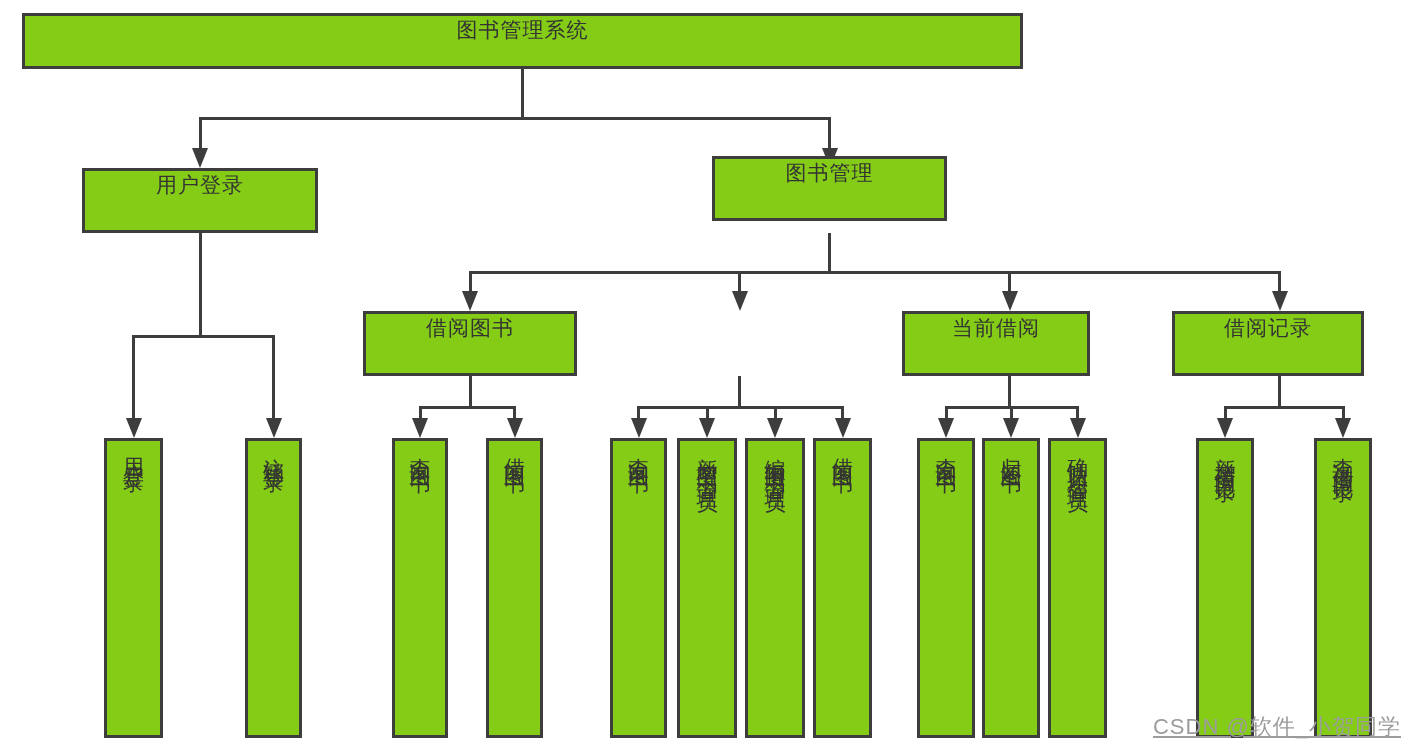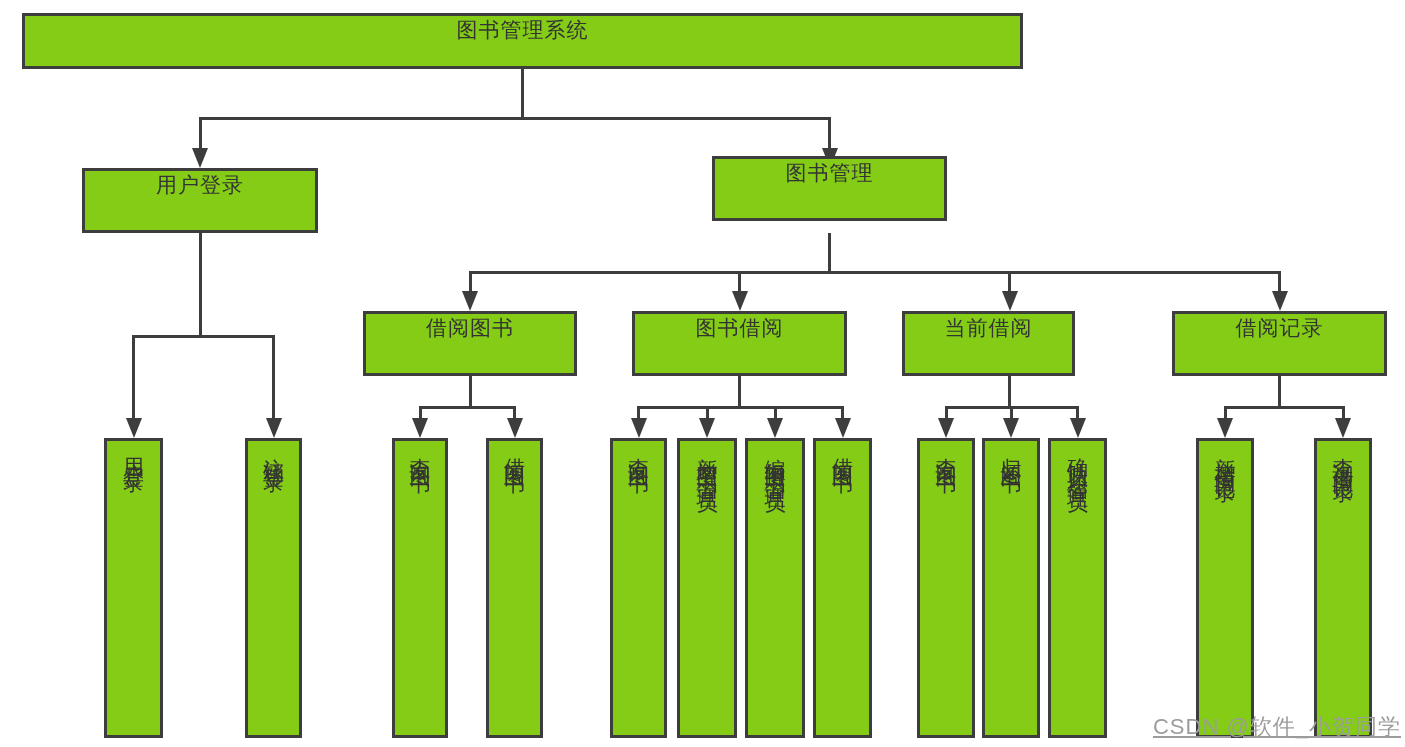--- a/index.html
+++ b/index.html
@@ -103,23 +103,20 @@
     <div class="node v" style="left: 392px; top: 438px; width: 56px; height: 300px;">
       <span class="label">查询图书</span>
     </div>
     <div class="line" style="left: 513px; top: 407px; width: 3px; height: 11px;"></div>
     <div class="arrowhead" style="left: 506.5px; top: 418px;"></div>
     <div class="node v" style="left: 486px; top: 438px; width: 57px; height: 300px;">
       <span class="label">借阅图书</span>
     </div>
     <div class="line" style="left: 738px; top: 272px; width: 3px; height: 19px;"></div>
     <div class="arrowhead" style="left: 731.5px; top: 291px;"></div>
-    <div class="node" style="left: 632px; top: 311px; width: 215px; height: 65px;">
-      <span class="label">图书借阅</span>
-    </div>
     <div class="line" style="left: 738px; top: 376px; width: 3px; height: 32.5px;"></div>
     <div class="line" style="left: 637px; top: 405.5px; width: 207px; height: 3px;"></div>
     <div class="line" style="left: 637px; top: 407px; width: 3px; height: 11px;"></div>
     <div class="arrowhead" style="left: 630.5px; top: 418px;"></div>
     <div class="node v" style="left: 610px; top: 438px; width: 57px; height: 300px;">
       <span class="label">查询图书</span>
     </div>
     <div class="line" style="left: 705.5px; top: 407px; width: 3px; height: 11px;"></div>
     <div class="arrowhead" style="left: 699px; top: 418px;"></div>
     <div class="node v" style="left: 677px; top: 438px; width: 60px; height: 300px;">
@@ -130,21 +127,21 @@
     <div class="node v" style="left: 745px; top: 438px; width: 60px; height: 300px;">
       <span class="label">编辑图书（管理员）</span>
     </div>
     <div class="line" style="left: 841px; top: 407px; width: 3px; height: 11px;"></div>
     <div class="arrowhead" style="left: 834.5px; top: 418px;"></div>
     <div class="node v" style="left: 813px; top: 438px; width: 59px; height: 300px;">
       <span class="label">借阅图书</span>
     </div>
     <div class="line" style="left: 1008px; top: 272px; width: 3px; height: 19px;"></div>
     <div class="arrowhead" style="left: 1001.5px; top: 291px;"></div>
-    <div class="node" style="left: 902px; top: 311px; width: 173px; height: 65px;">
+    <div class="node" style="left: 902px; top: 311px; width: 188px; height: 65px;">
       <span class="label">当前借阅</span>
     </div>
     <div class="line" style="left: 1008px; top: 376px; width: 3px; height: 32.5px;"></div>
     <div class="line" style="left: 944.5px; top: 405.5px; width: 134.5px; height: 3px;"></div>
     <div class="line" style="left: 944.5px; top: 407px; width: 3px; height: 11px;"></div>
     <div class="arrowhead" style="left: 938px; top: 418px;"></div>
     <div class="node v" style="left: 917px; top: 438px; width: 58px; height: 300px;">
       <span class="label">查询图书</span>
     </div>
     <div class="line" style="left: 1009.5px; top: 407px; width: 3px; height: 11px;"></div>
@@ -152,21 +149,21 @@
     <div class="node v" style="left: 982px; top: 438px; width: 58px; height: 300px;">
       <span class="label">归还图书</span>
     </div>
     <div class="line" style="left: 1076px; top: 407px; width: 3px; height: 11px;"></div>
     <div class="arrowhead" style="left: 1069.5px; top: 418px;"></div>
     <div class="node v" style="left: 1048px; top: 438px; width: 59px; height: 300px;">
       <span class="label">确认归还（管理员）</span>
     </div>
     <div class="line" style="left: 1278px; top: 272px; width: 3px; height: 19px;"></div>
     <div class="arrowhead" style="left: 1271.5px; top: 291px;"></div>
-    <div class="node" style="left: 1172px; top: 311px; width: 215px; height: 65px;">
+    <div class="node" style="left: 1172px; top: 311px; width: 192px; height: 65px;">
       <span class="label">借阅记录</span>
     </div>
     <div class="line" style="left: 1278px; top: 376px; width: 3px; height: 32.5px;"></div>
     <div class="line" style="left: 1223.5px; top: 405.5px; width: 121px; height: 3px;"></div>
     <div class="line" style="left: 1223.5px; top: 407px; width: 3px; height: 11px;"></div>
     <div class="arrowhead" style="left: 1217px; top: 418px;"></div>
     <div class="node v" style="left: 1196px; top: 438px; width: 58px; height: 300px;">
       <span class="label">新增借阅记录</span>
     </div>
     <div class="line" style="left: 1341.5px; top: 407px; width: 3px; height: 11px;"></div>

